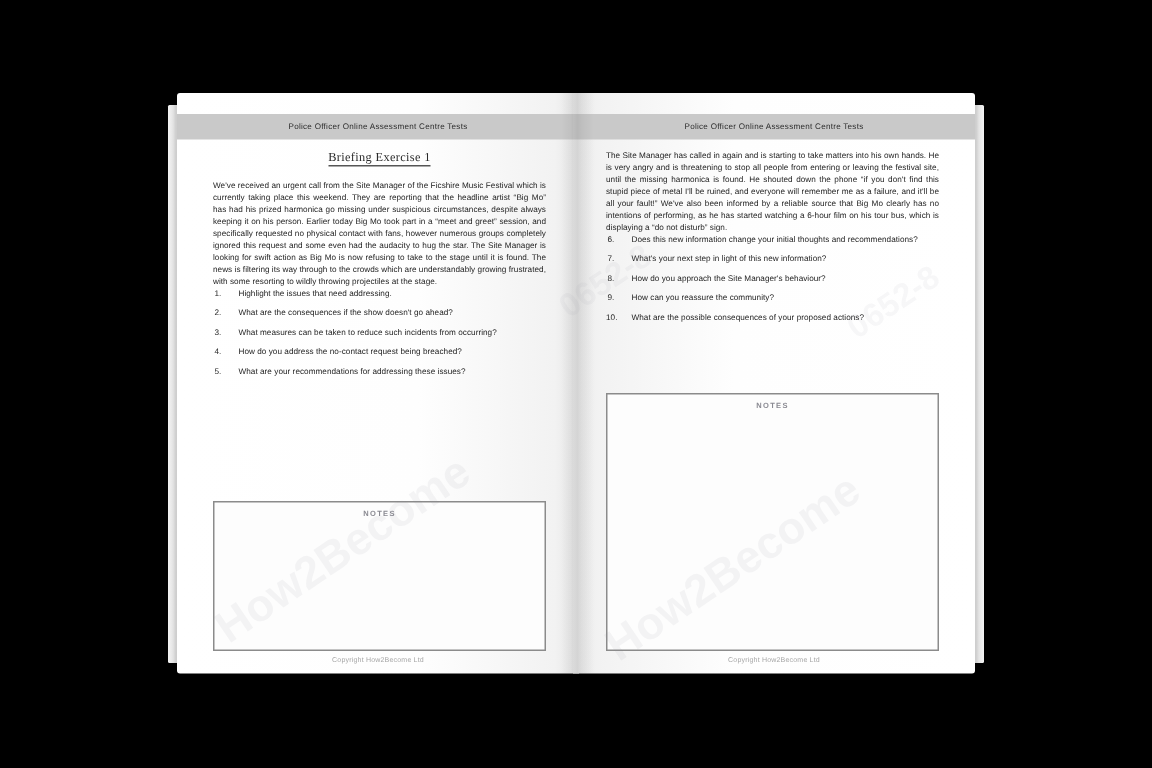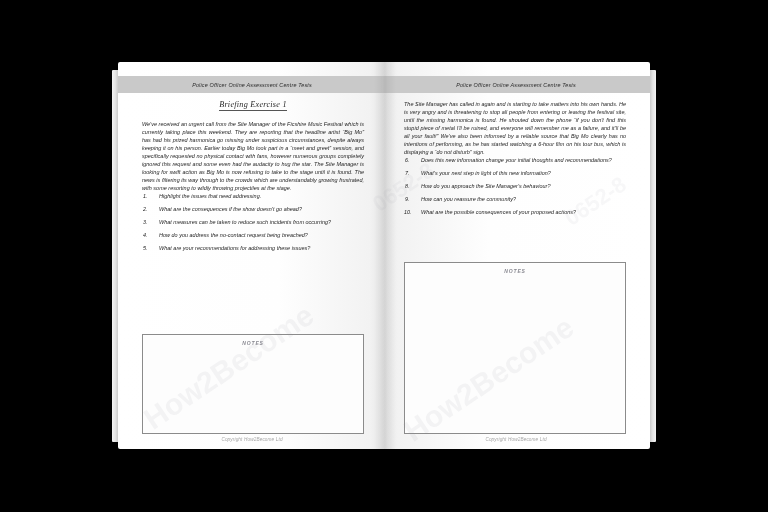--- a/index.html
+++ b/index.html
@@ -15,21 +15,20 @@
     position: relative;
   }
 
   
   #book-spread {
     position: absolute;
     left: 112px;
     top: 62px;
     width: 544px;
     height: 387px;
-    font-style: italic;
   }
 
   
   .edge-slab {
     position: absolute;
     background: linear-gradient(90deg, #e9e9e9 0%, #fbfbfb 45%, #f1f1f1 100%);
     border-radius: 1px;
   }
   .edge-left  { left: 0px;   top: 8px;  width: 12px;  height: 372px;
                 background: linear-gradient(90deg,#f4f4f4 0%,#dedede 40%,#ffffff 100%); }

